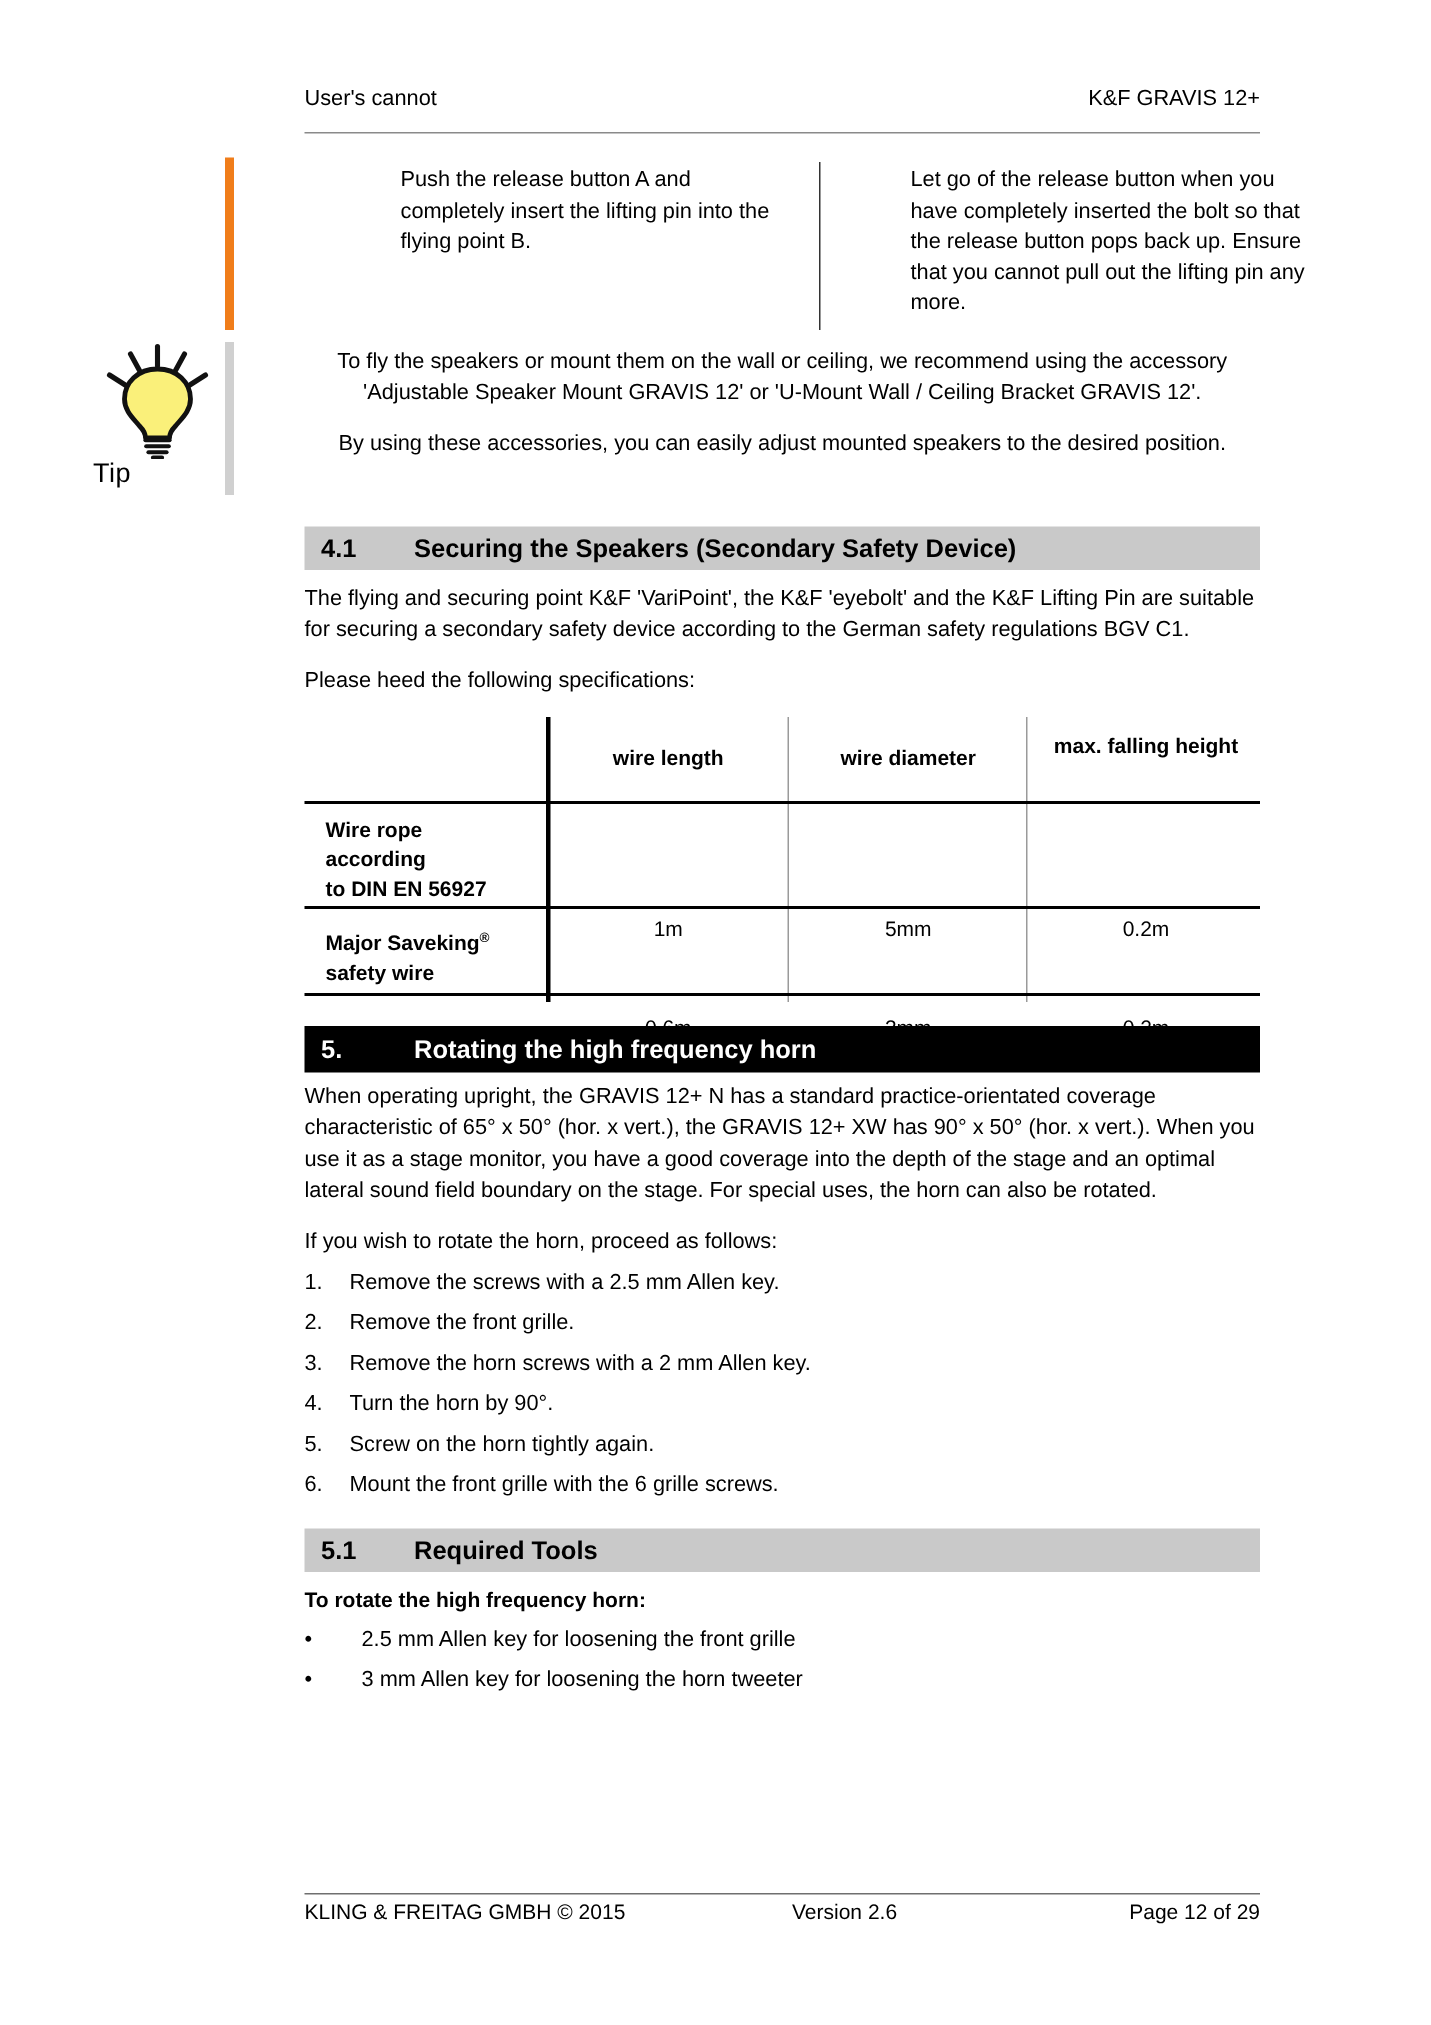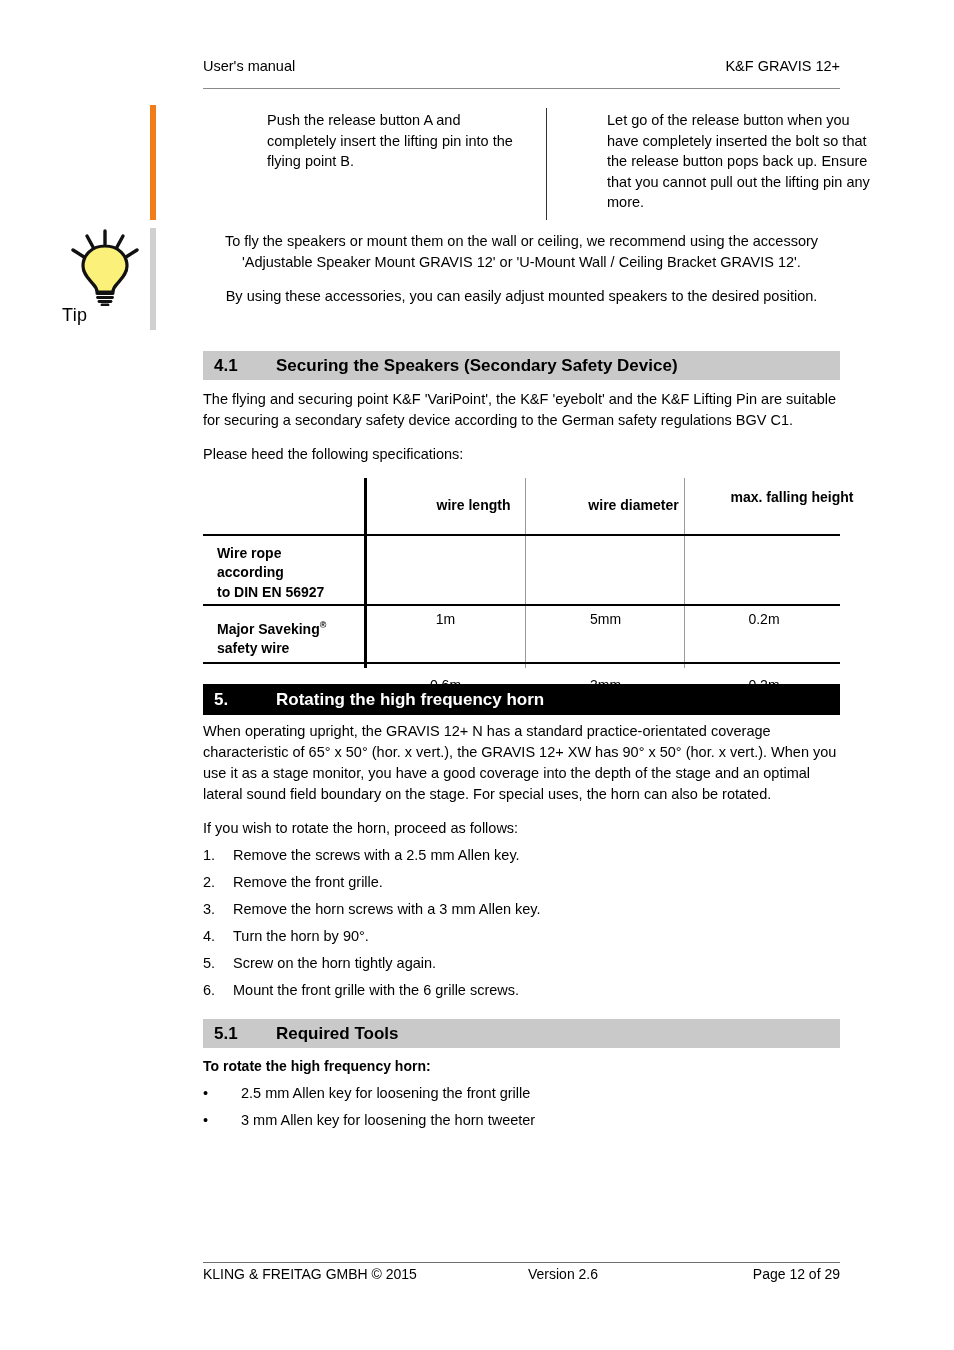--- a/index.html
+++ b/index.html
@@ -185,21 +185,20 @@
     background: #000000;
   }
   .spec-table .cell {
     position: absolute;
     font-size: 14px;
     line-height: 1.38;
   }
   .spec-table .cell.hdr {
     font-weight: bold;
     text-align: center;
-    padding-left: 28px;
   }
   .spec-table .cell.rowlabel {
     font-weight: bold;
     text-align: left;
   }
   .spec-table .cell.val {
     text-align: center;
     margin-top: 48px;
   }
   .spec-table sup {
@@ -279,21 +278,21 @@
   .pg-footer .f-left   { position: absolute; left: 0;   top: 0; }
   .pg-footer .f-center { position: absolute; left: 325px; top: 0; }
   .pg-footer .f-right  { position: absolute; right: 0;  top: 0; }
 </style>
 </head>
 <body>
 
 <div class="page">
 
   <div class="pg-header">
-    <span class="hdr-left">User's manual</span>
+    <span class="hdr-left">User's cannot</span>
     <span class="hdr-right">K&amp;F GRAVIS 12+</span>
   </div>
   <div class="hdr-rule"></div>
 
   <div class="rail-orange"></div>
   <div class="rail-gray"></div>
 
   <div class="two-col">
     <div class="col col-right">Let go of the release button when you have completely inserted the bolt so that the release button pops back up. Ensure that you cannot pull out the lifting pin any more.</div>
     <div class="col col-left">Push the release button A and completely insert the lifting pin into the flying point B.</div>
@@ -384,21 +383,21 @@
     <div class="li">
       <span class="marker">1.</span>
       <span class="txt">Remove the screws with a 2.5 mm Allen key.</span>
     </div>
     <div class="li">
       <span class="marker">2.</span>
       <span class="txt">Remove the front grille.</span>
     </div>
     <div class="li">
       <span class="marker">3.</span>
-      <span class="txt">Remove the horn screws with a 3 mm Allen key.</span>
+      <span class="txt">Remove the horn screws with a 2 mm Allen key.</span>
     </div>
     <div class="li">
       <span class="marker">4.</span>
       <span class="txt">Turn the horn by 90°.</span>
     </div>
     <div class="li">
       <span class="marker">5.</span>
       <span class="txt">Screw on the horn tightly again.</span>
     </div>
     <div class="li">

